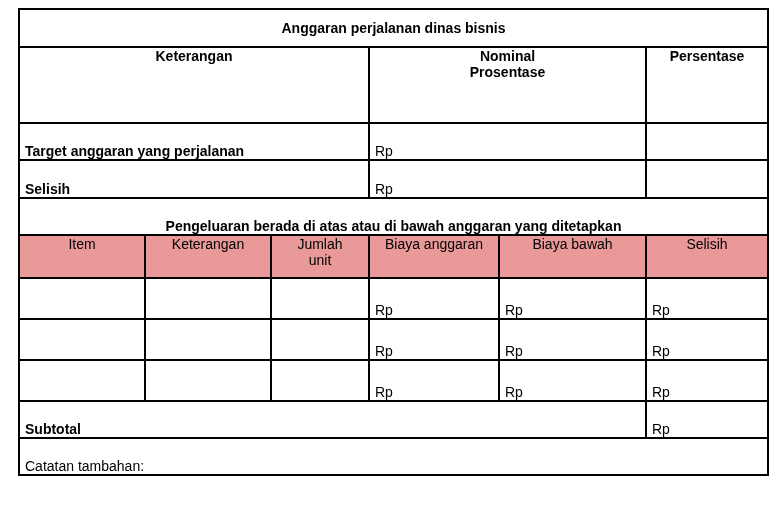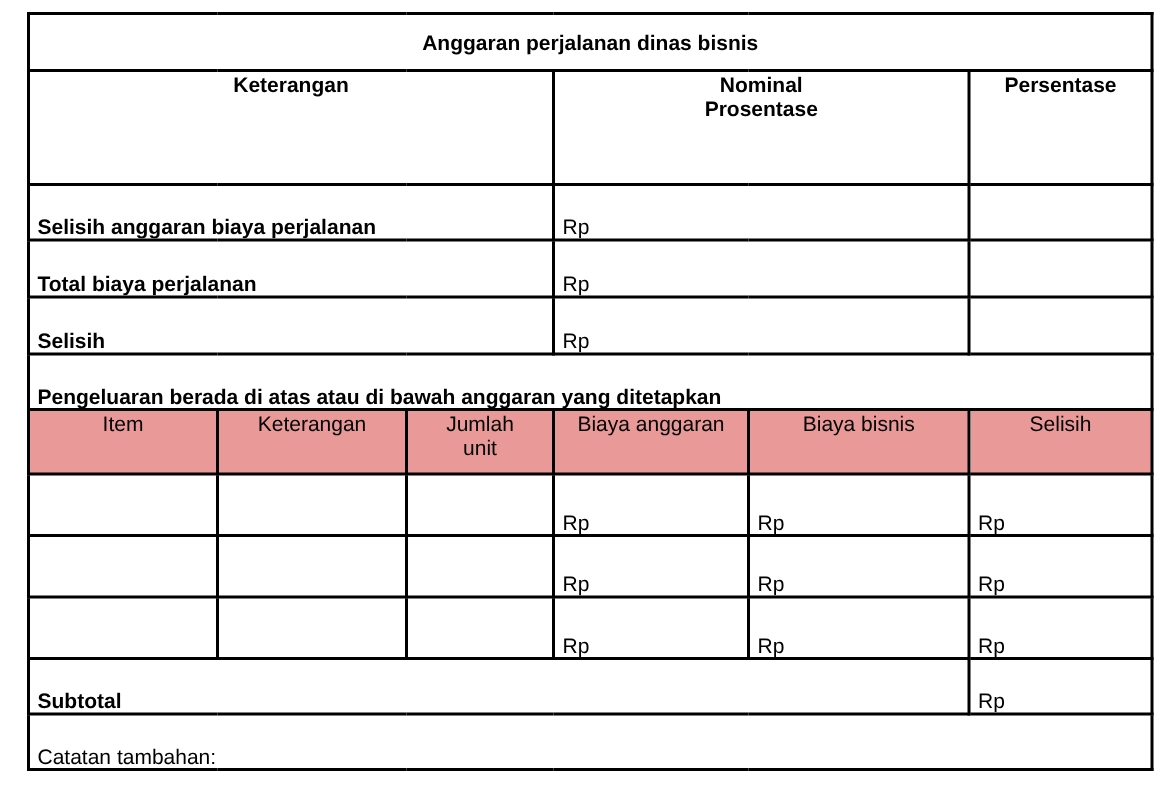--- a/index.html
+++ b/index.html
@@ -55,20 +55,21 @@
   }
   td.value-cell {
     vertical-align: bottom;
     padding-bottom: 7px;
     font-weight: normal;
   }
   td.section-note-cell {
     font-weight: bold;
     vertical-align: bottom;
     padding-bottom: 6px;
+    text-align: center;
   }
   td.pink-hdr {
     background: #ea9999;
     font-weight: normal;
     text-align: center;
     vertical-align: top;
     padding-top: 5px;
     white-space: pre-line;
   }
   td.data-cell {
@@ -114,48 +115,43 @@
     </tr>
 
     <tr class="h76">
       <td colspan="3" class="hdr">Keterangan</td>
       <td colspan="2" class="hdr">Nominal
 Prosentase</td>
       <td class="hdr hdr-persentase">Persentase</td>
     </tr>
 
     <tr class="h37">
-      <td colspan="3" class="label-cell">Selisih anggaran biaya perjalanan</td>
+      <td colspan="3" class="label-cell">Target anggaran yang perjalanan</td>
       <td colspan="2" class="value-cell">Rp</td>
       <td class="value-cell"></td>
     </tr>
 
-    <tr class="h38b">
-      <td colspan="3" class="label-cell">Total biaya perjalanan</td>
-      <td colspan="2" class="value-cell">Rp</td>
-      <td class="value-cell"></td>
-    </tr>
 
     <tr class="h38b">
       <td colspan="3" class="label-cell">Selisih</td>
       <td colspan="2" class="value-cell">Rp</td>
       <td class="value-cell"></td>
     </tr>
 
     <tr class="h37">
       <td colspan="6" class="section-note-cell">Pengeluaran berada di atas atau di bawah anggaran yang ditetapkan</td>
     </tr>
 
     <tr class="h43">
       <td class="pink-hdr">Item</td>
       <td class="pink-hdr">Keterangan</td>
       <td class="pink-hdr">Jumlah
 unit</td>
       <td class="pink-hdr">Biaya anggaran</td>
-      <td class="pink-hdr">Biaya bisnis</td>
+      <td class="pink-hdr">Biaya bawah</td>
       <td class="pink-hdr">Selisih</td>
     </tr>
 
     <tr class="h41">
       <td class="data-cell"></td>
       <td class="data-cell"></td>
       <td class="data-cell"></td>
       <td class="data-cell">Rp</td>
       <td class="data-cell">Rp</td>
       <td class="data-cell">Rp</td>

